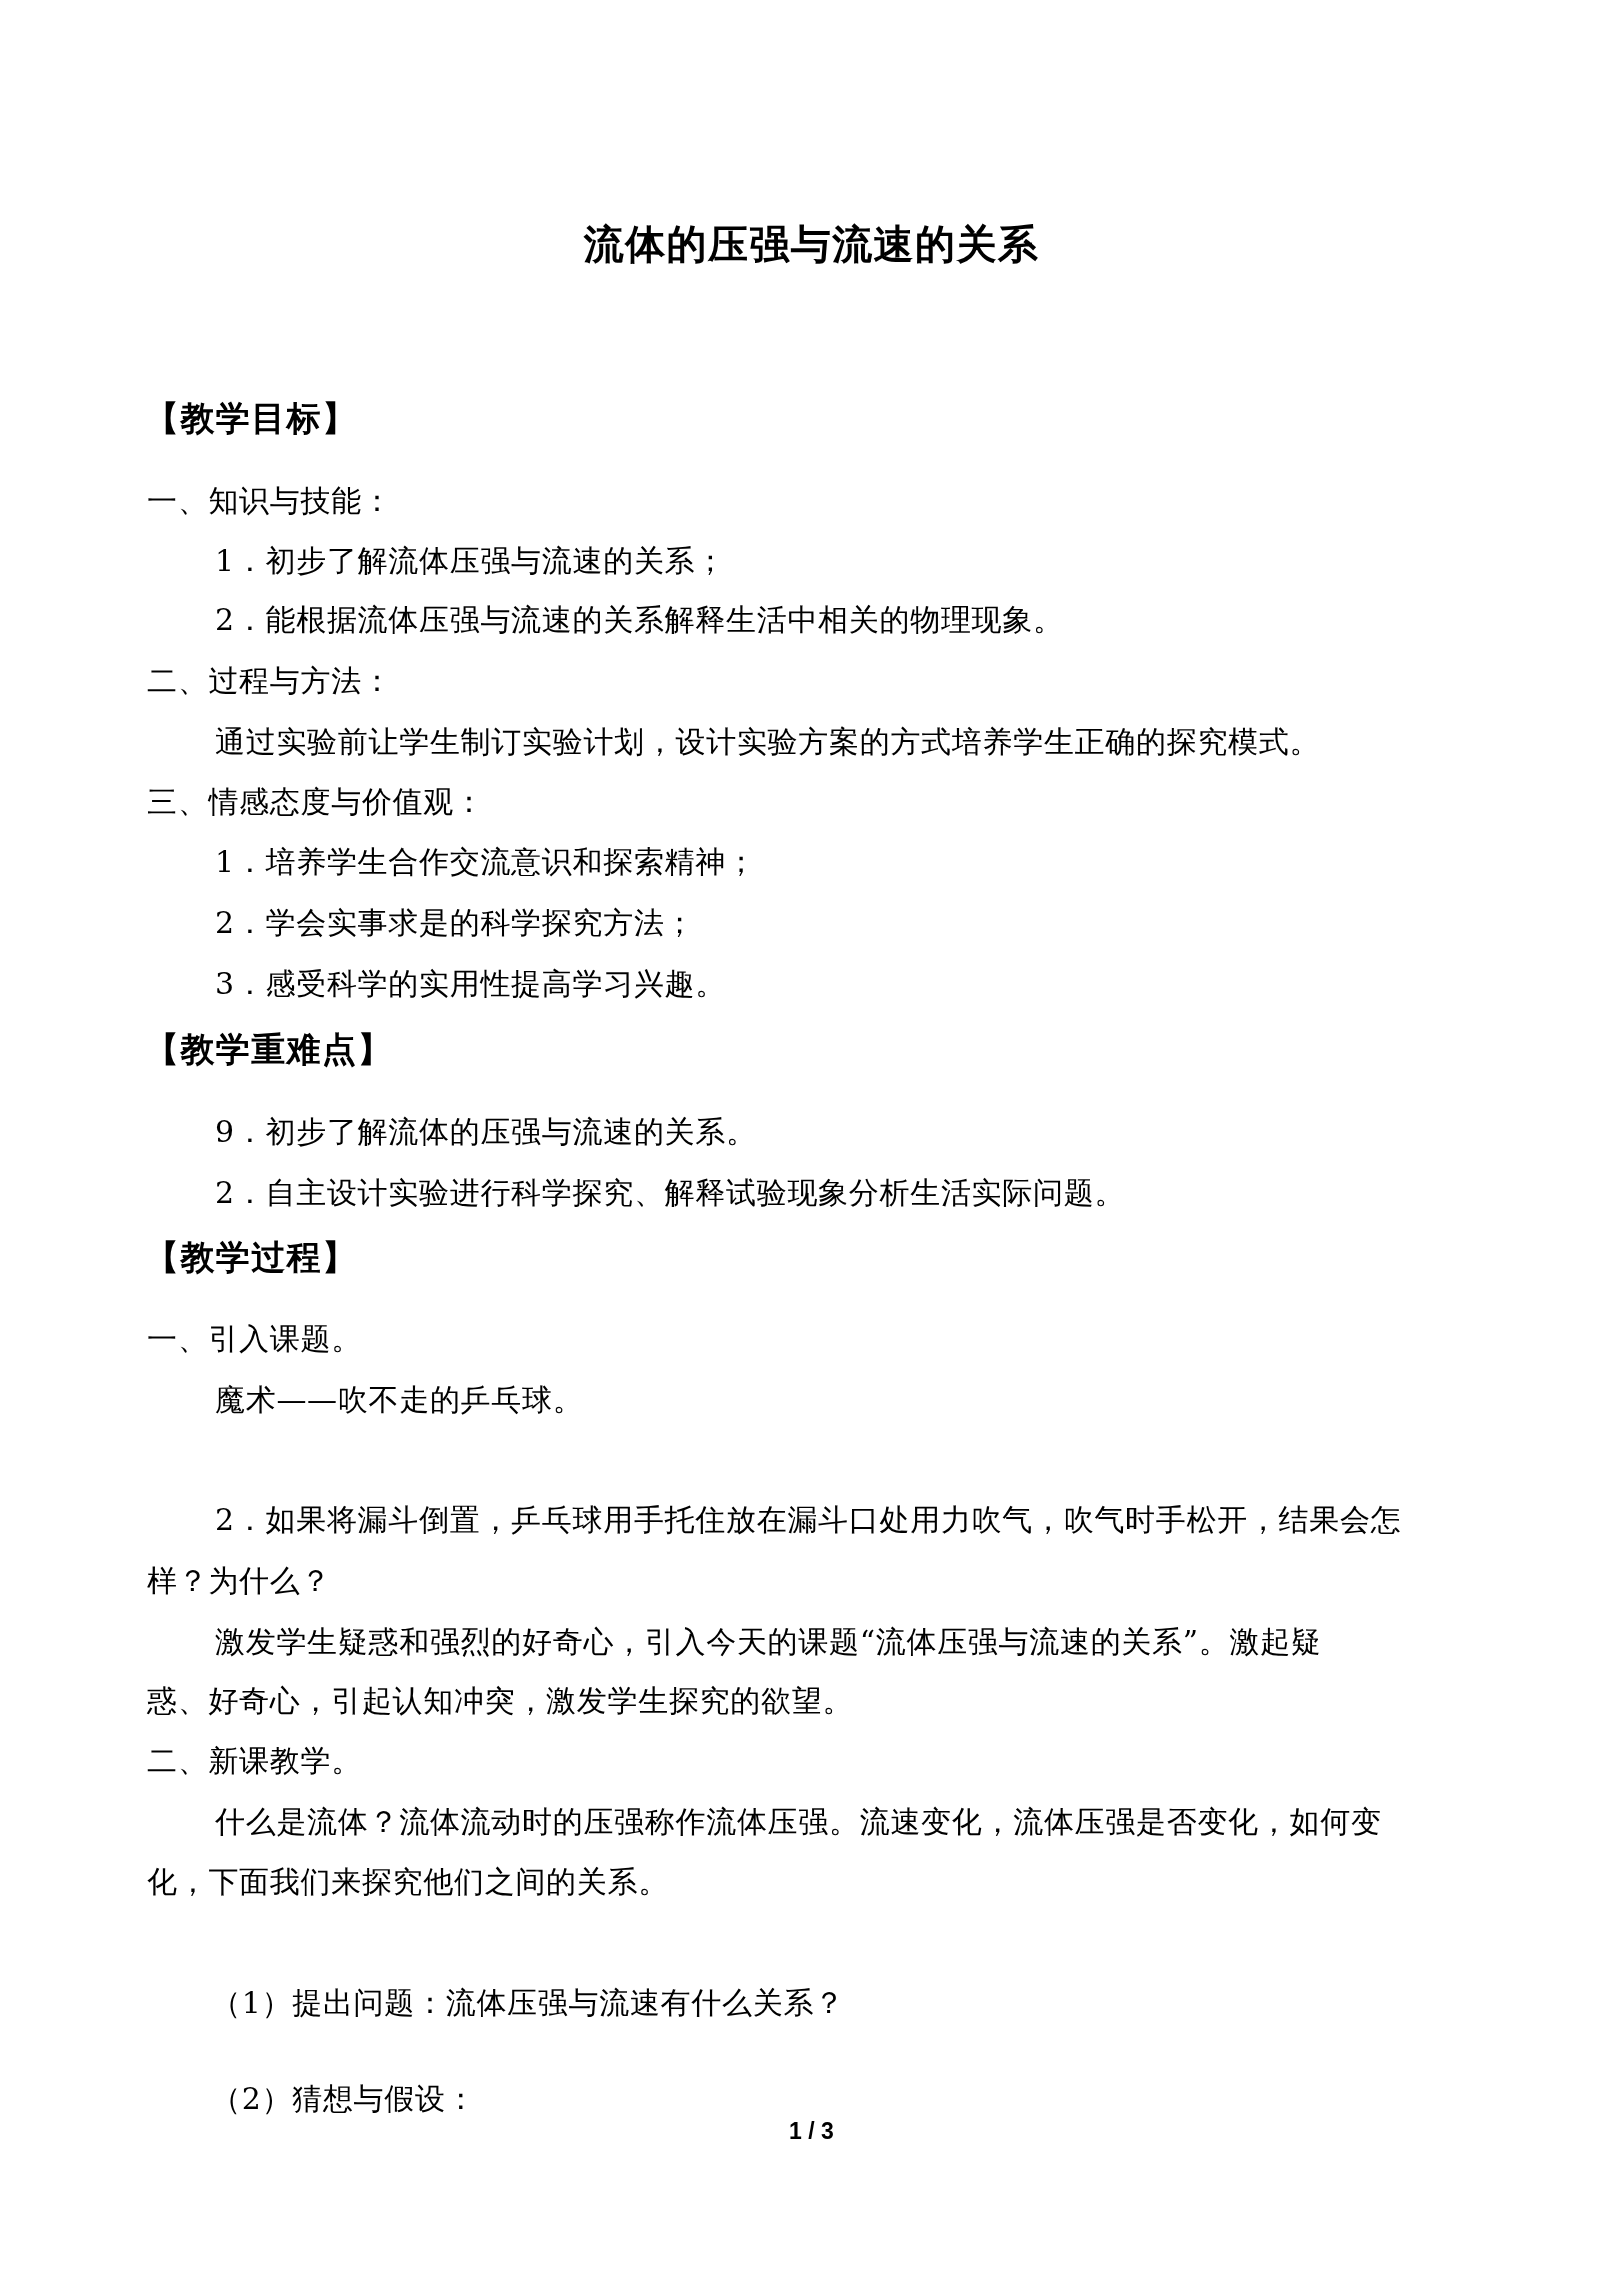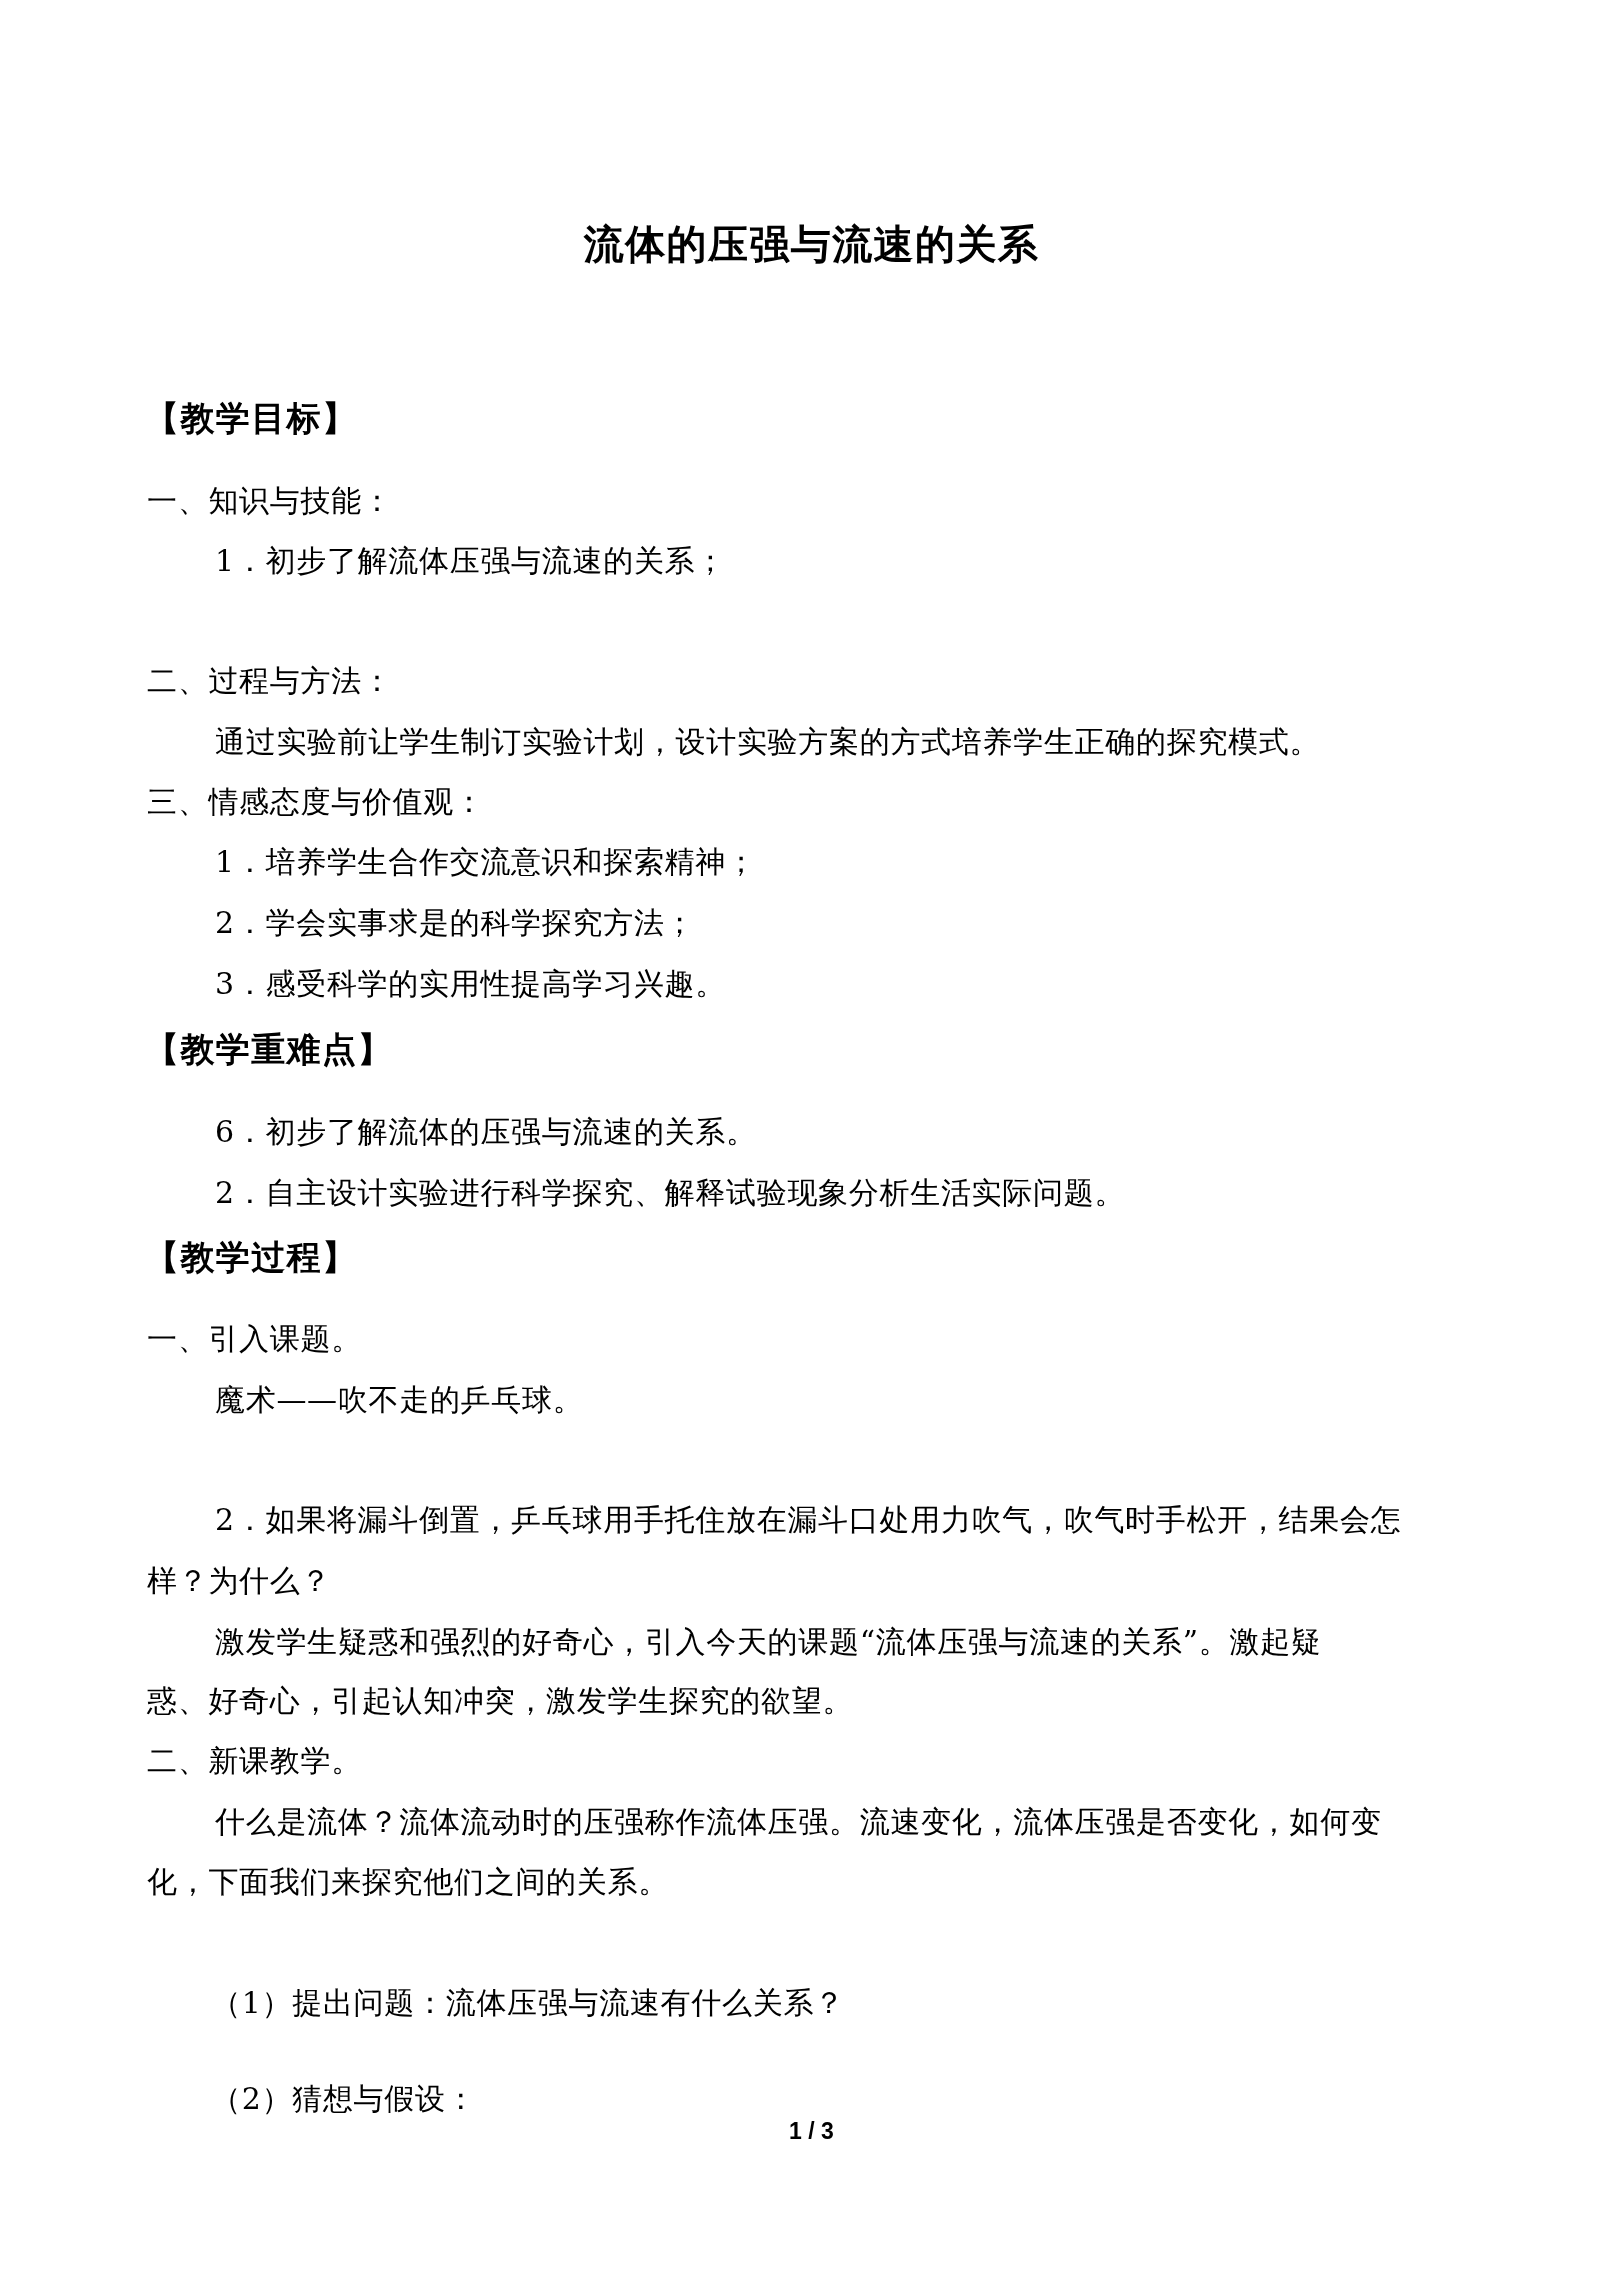--- a/index.html
+++ b/index.html
@@ -72,31 +72,32 @@
 <body>
 
 <div class="page">
 
   <div class="title">流体的压强与流速的关系</div>
 
   <div class="heading h0" style="top:396px;">【教学目标】</div>
 
   <div class="line l0" style="top:480px;">一、知识与技能：</div>
   <div class="line l1" style="top:540px;">1．初步了解流体压强与流速的关系；</div>
+  <div class="line l1" style="top:599px;">2．能根据流体压强与流速的关系解释生活中相关的物理现象。</div>
 
   <div class="line l0" style="top:660px;">二、过程与方法：</div>
   <div class="line l1" style="top:721px;">通过实验前让学生制订实验计划，设计实验方案的方式培养学生正确的探究模式。</div>
 
   <div class="line l0" style="top:781px;">三、情感态度与价值观：</div>
   <div class="line l1" style="top:841px;">1．培养学生合作交流意识和探索精神；</div>
   <div class="line l1" style="top:902px;">2．学会实事求是的科学探究方法；</div>
   <div class="line l1" style="top:963px;">3．感受科学的实用性提高学习兴趣。</div>
 
   <div class="heading h0" style="top:1027px;">【教学重难点】</div>
-  <div class="line l1" style="top:1111px;">6．初步了解流体的压强与流速的关系。</div>
+  <div class="line l1" style="top:1111px;">9．初步了解流体的压强与流速的关系。</div>
   <div class="line l1" style="top:1172px;">2．自主设计实验进行科学探究、解释试验现象分析生活实际问题。</div>
 
   <div class="heading h0" style="top:1235px;">【教学过程】</div>
 
   <div class="line l0" style="top:1318px;">一、引入课题。</div>
   <div class="line l1" style="top:1379px;">魔术——吹不走的乒乓球。</div>
   <div class="line l1" style="top:1499px;">2．如果将漏斗倒置，乒乓球用手托住放在漏斗口处用力吹气，吹气时手松开，结果会怎</div>
   <div class="line l0" style="top:1560px;">样？为什么？</div>
   <div class="line l0" style="top:1680px;">惑、好奇心，引起认知冲突，激发学生探究的欲望。</div>
   <div class="line l1" style="top:1621px;">激发学生疑惑和强烈的好奇心，引入今天的课题“流体压强与流速的关系”。激起疑</div>

